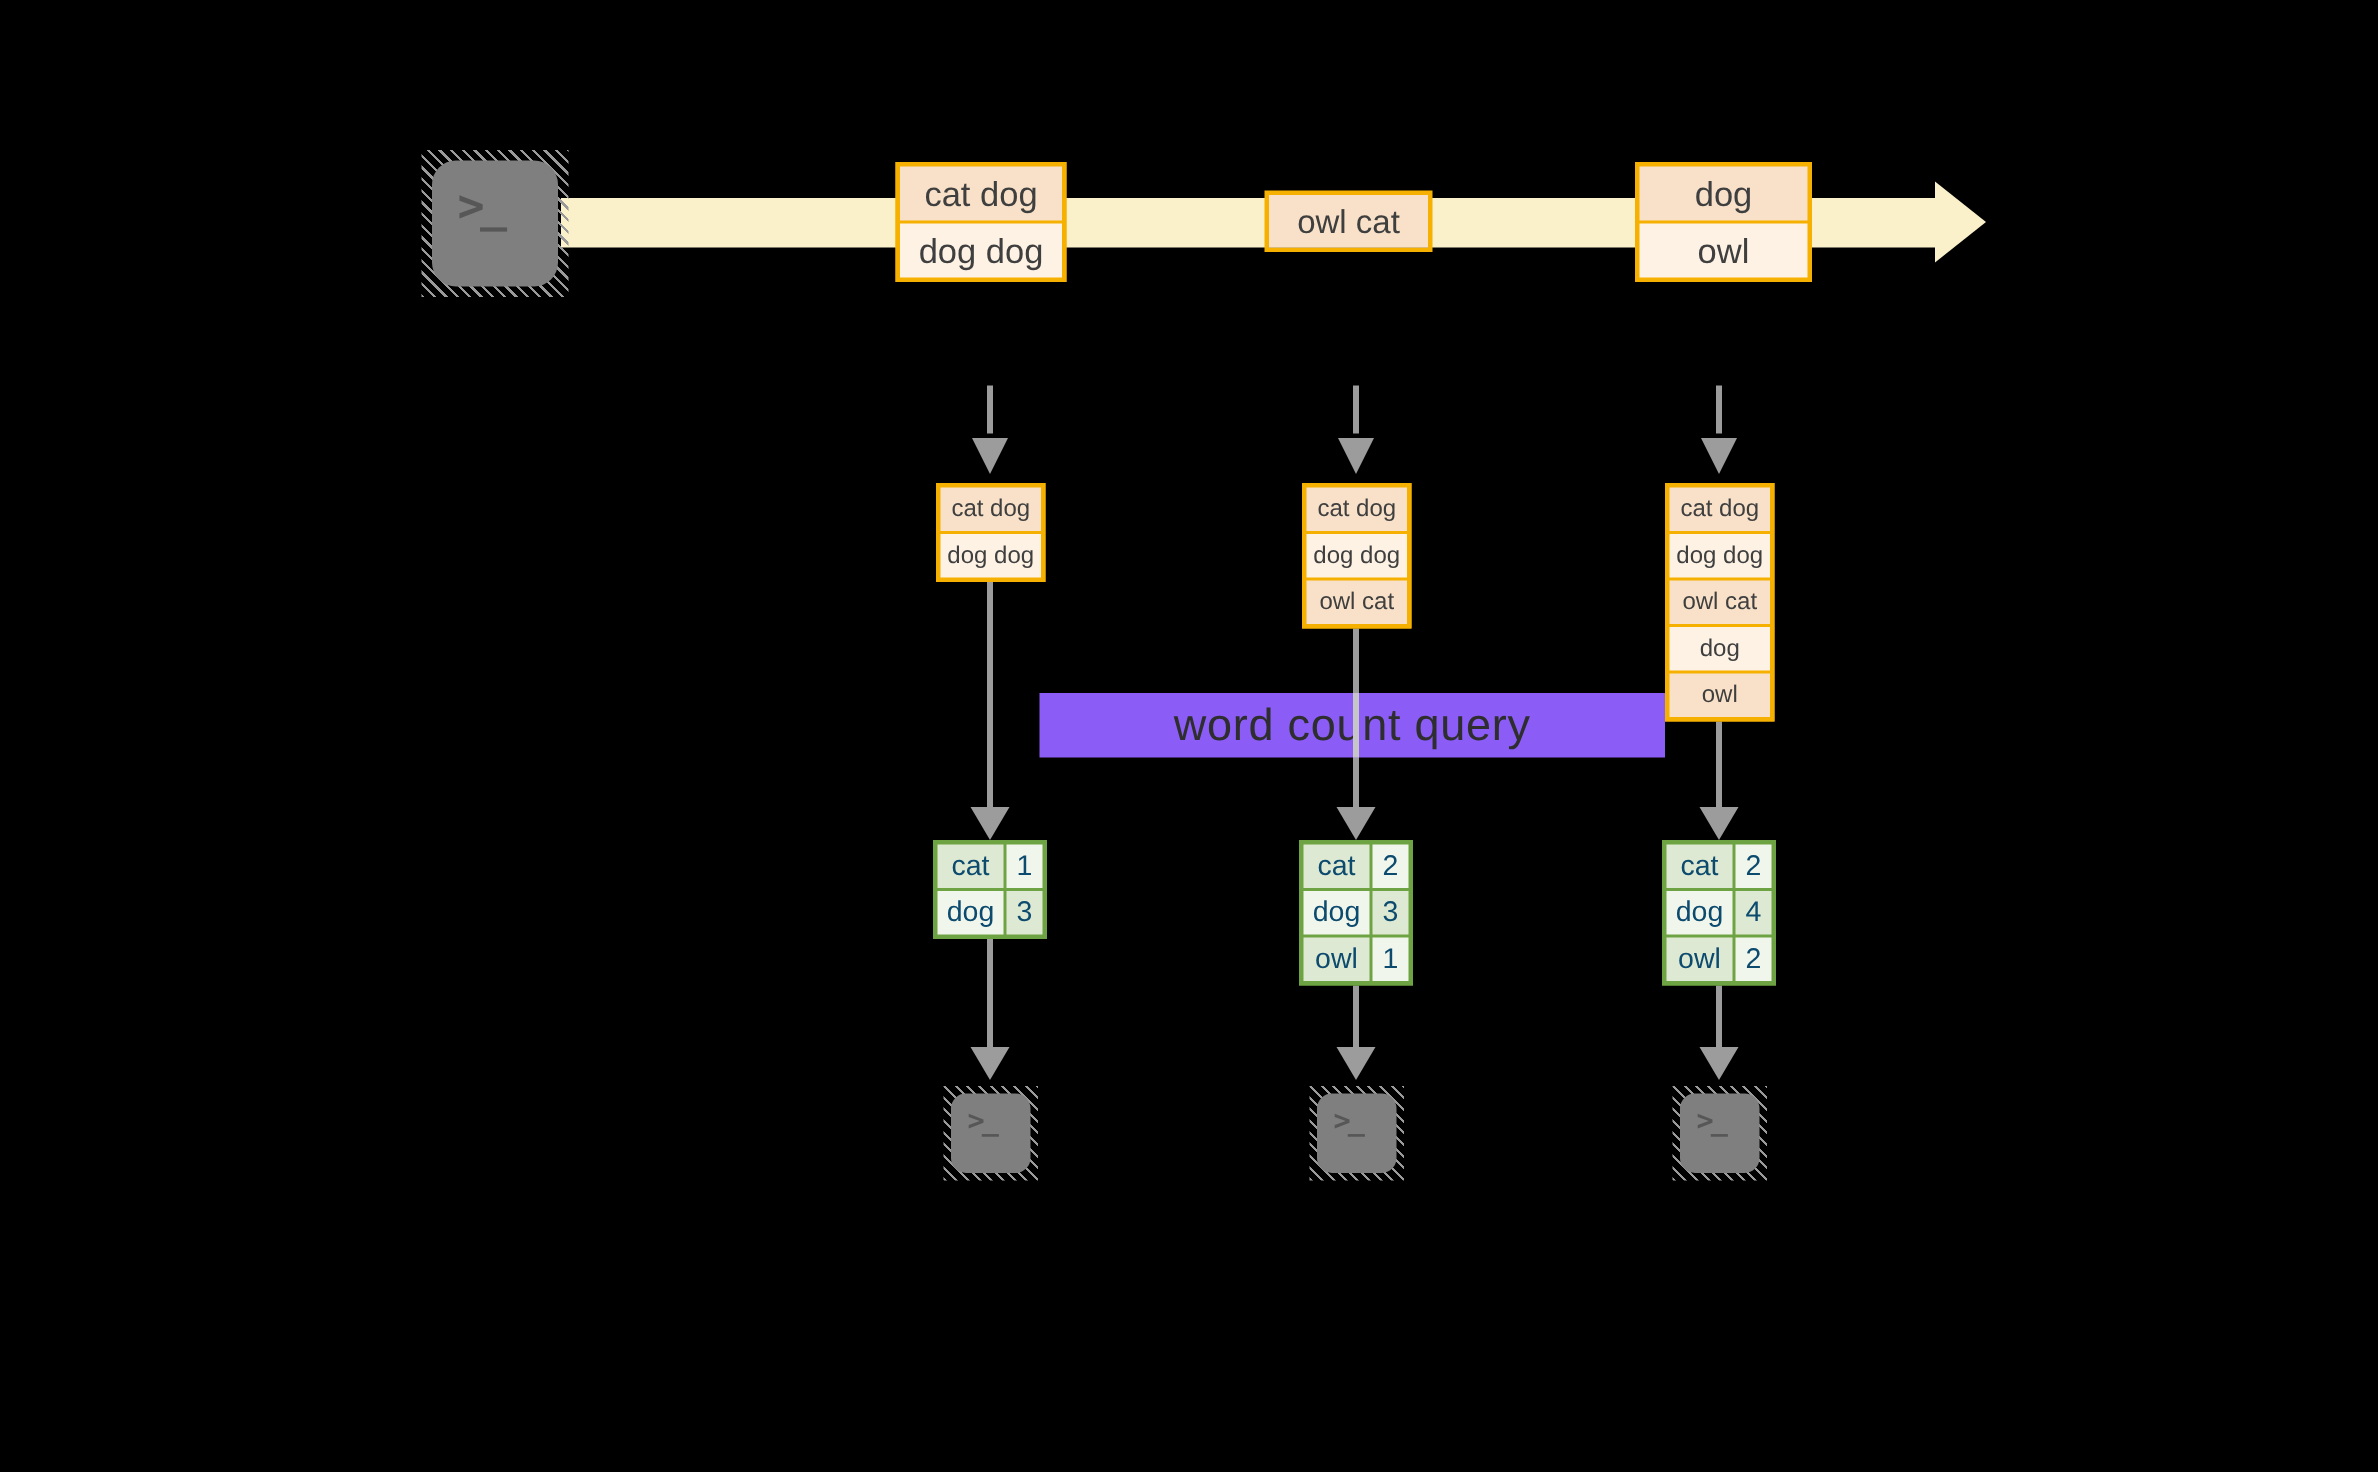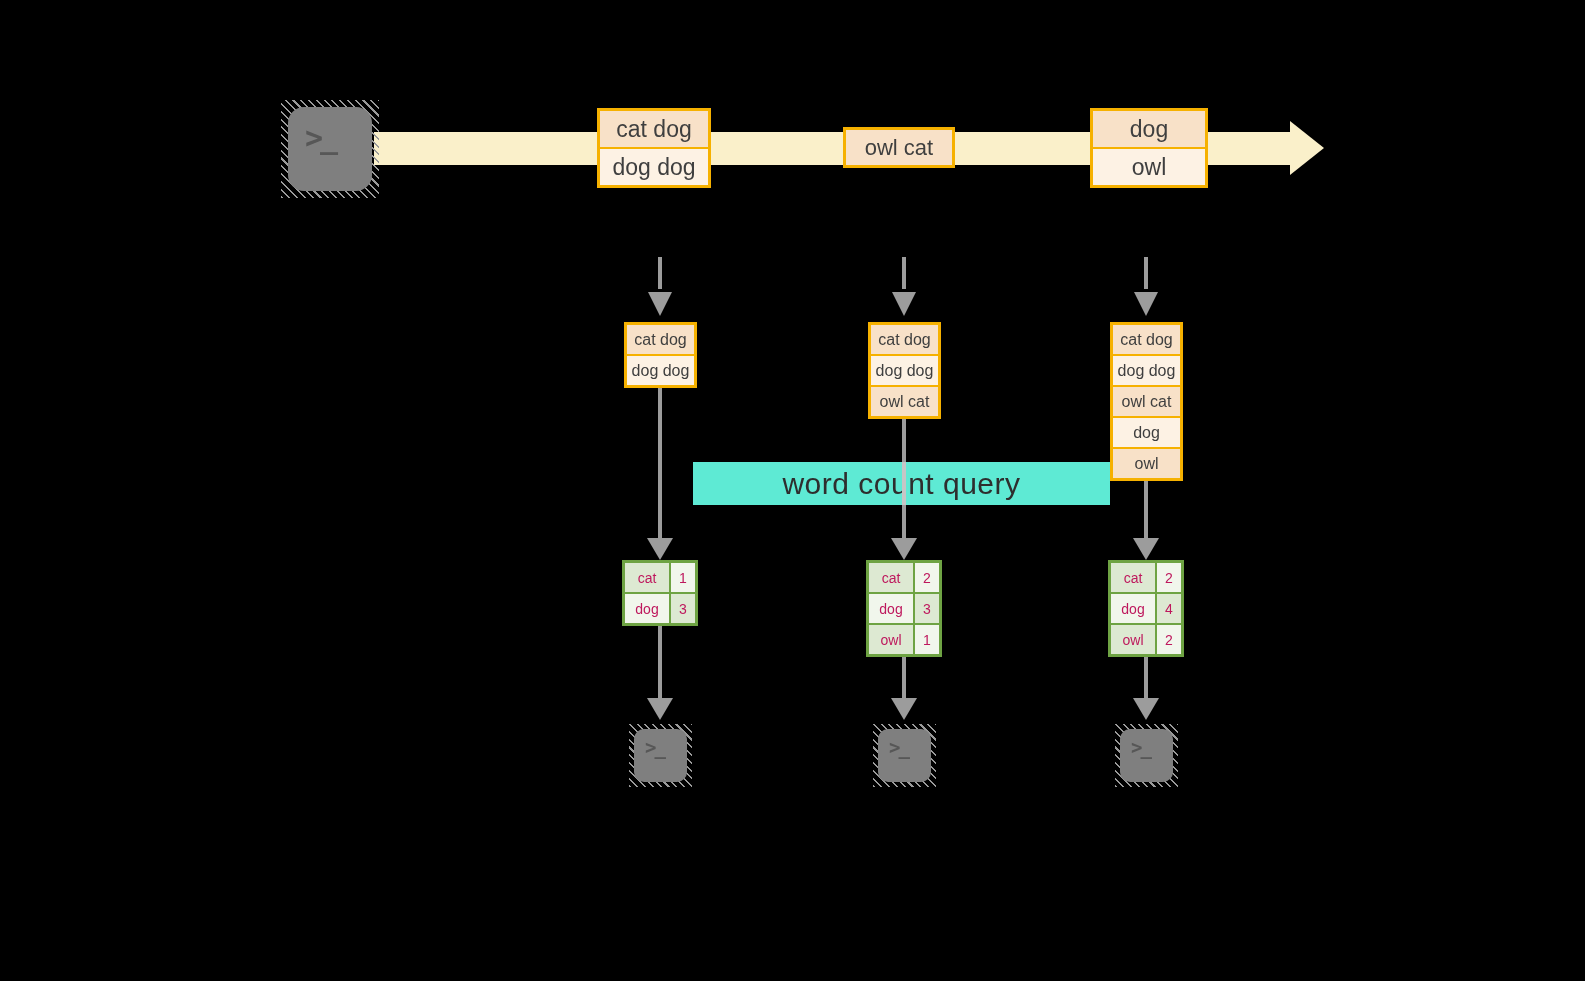--- a/index.html
+++ b/index.html
@@ -28,26 +28,26 @@
   .ah{position:absolute;width:0;height:0;z-index:2;
       border-left:13px solid transparent;border-right:13px solid transparent;
       border-top:22px solid #9c9c9c;}
   .ah-dash{border-left:12px solid transparent;border-right:12px solid transparent;
            border-top:24px solid #9c9c9c;}
 
   
   .gtable{position:absolute;display:grid;grid-template-columns:44px 24px;gap:2px;
           background:#6ea343;border:3px solid #6ea343;z-index:10;box-sizing:content-box;}
   .gtable .cell{height:29px;display:flex;align-items:center;justify-content:center;
-                font-size:14px;color:#be185d;}
+                font-size:19px;color:#0c4a6e;}
   .g-dark{background:#dde9d2;}
   .g-light{background:#f1f6ec;}
 
   
-  .banner{position:absolute;left:693px;top:462px;width:417px;height:43px;background:#5eead4;
+  .banner{position:absolute;left:693px;top:462px;width:417px;height:43px;background:#8b5cf6;
           z-index:5;display:flex;align-items:center;justify-content:center;
           font-size:30px;color:#2e2e2e;letter-spacing:0.5px;}
   .banner-line{position:absolute;left:902px;top:462px;width:4px;height:43px;background:#c6c6c6;z-index:6;}
 
   
   .term{position:absolute;z-index:10;}
   .term-hatch{position:absolute;inset:0;
               background:repeating-linear-gradient(45deg,#9a9a9a 0px,#9a9a9a 1.5px,transparent 1.5px,transparent 5.5px);}
   .term-body{position:absolute;background:#7f7f7f;}
   .term-lg{width:98px;height:98px;}

